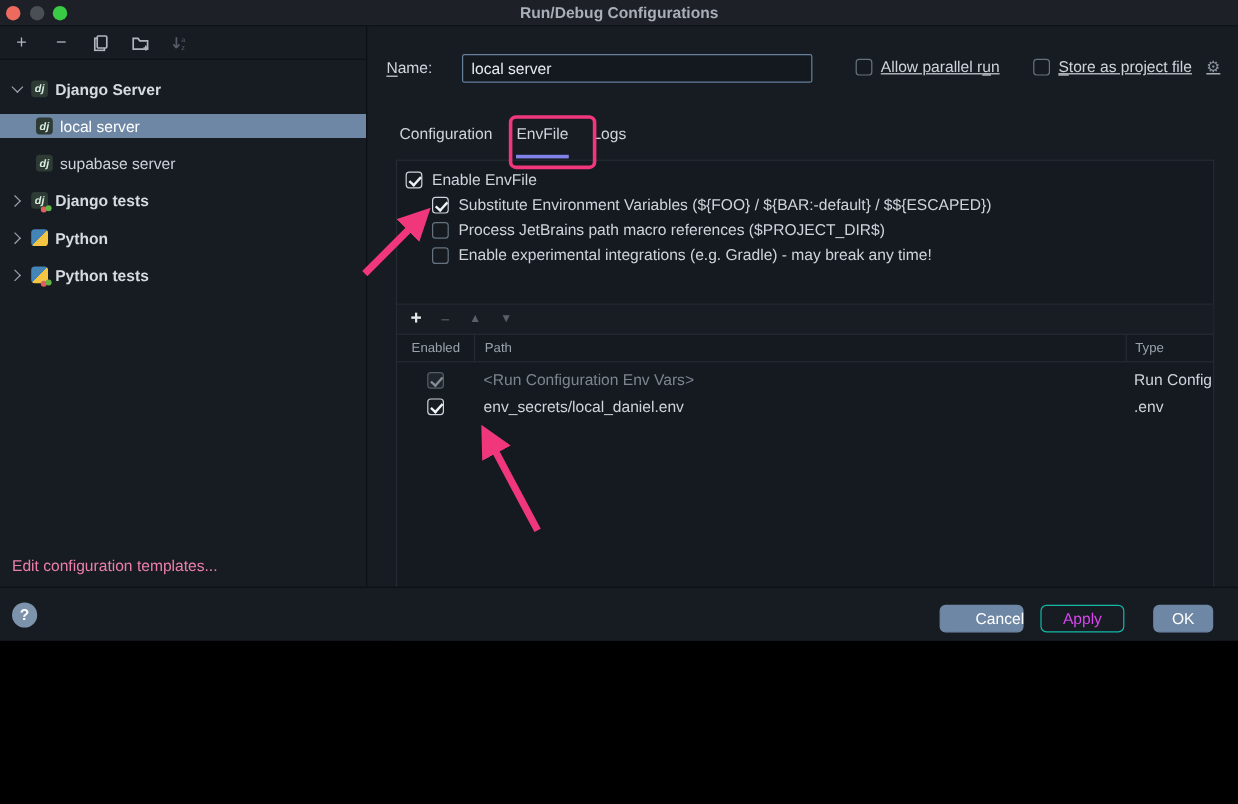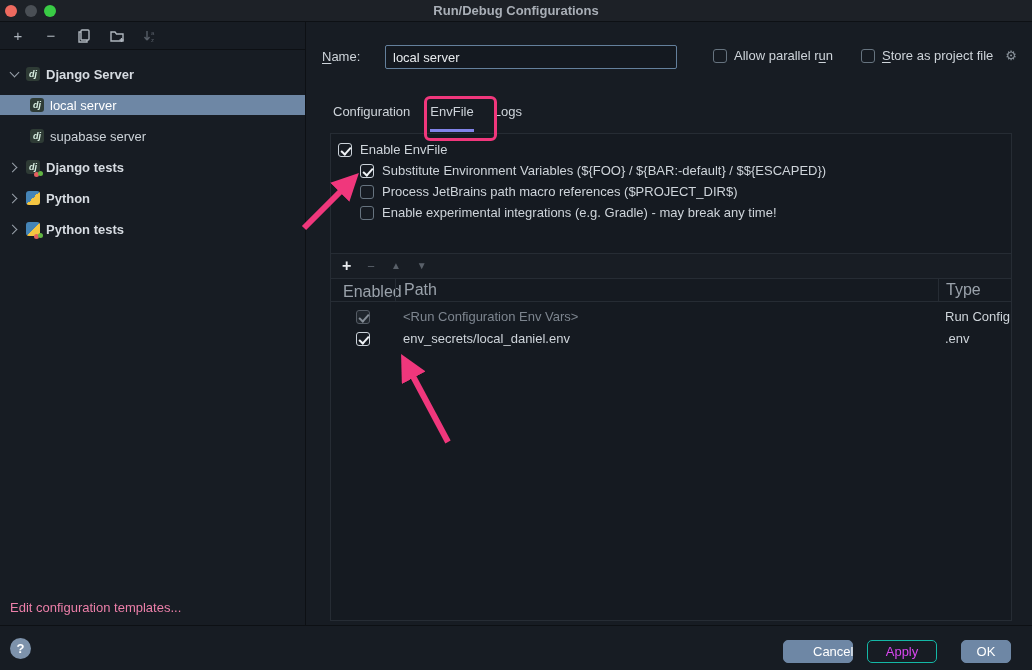--- a/index.html
+++ b/index.html
@@ -1,18 +1,18 @@
 <!DOCTYPE html>
 <html><head>
 <meta charset="utf-8">
 <style>
   * { margin:0; padding:0; box-sizing:border-box; }
   html,body { background:#000; }
   #app {
-    position:relative; width:1032px; height:670px; overflow:hidden;
+    position:relative; width:1032px; height:534px; overflow:hidden;
     background:#171c23; font-family:"Liberation Sans", sans-serif;
     font-size:13px; color:#ced4da; user-select:none;
   }
   
   .titlebar { position:absolute; top:0; left:0; width:100%; height:22px;
     background:#1d2127; border-bottom:1px solid #0d1014; }
   .tl { position:absolute; top:5px; width:12px; height:12px; border-radius:50%; }
   .tl.red { left:5px;  background:#ee6a5f; }
   .tl.gray { left:25px; background:#4a4f55; }
   .tl.green{ left:44px; background:#39cb45; }
@@ -46,21 +46,21 @@
   .tmarks::after { content:""; position:absolute; right:0; bottom:1px; width:5px; height:5px;
     border-radius:50%; background:#62b543; }
   .edit-link { position:absolute; left:10px; bottom:10px; color:#ec7fa9; cursor:pointer; }
   
   .main { position:absolute; left:307px; top:22px; right:0; bottom:45px; background:#171c23; }
   .name-row { position:absolute; left:0; top:23px; width:100%; height:24px; }
   .name-label { position:absolute; left:15px; top:4px; color:#ced4da; }
   .name-input { position:absolute; left:78px; top:0; width:292px; height:24px;
     background:#141920; border:1px solid #64809c; border-radius:2px;
     color:#e8ebee; font:13px "Liberation Sans",sans-serif; padding:0 7px; outline:none; }
-  .hdr-cb-group { position:absolute; top:3px; display:flex; align-items:center; gap:7px; }
+  .hdr-cb-group { position:absolute; top:3px; display:flex; align-items:center; gap:7px;text-decoration:underline; }
   .mn { text-decoration:underline; text-underline-offset:2px; }
   
   .cb { width:14px; height:14px; border-radius:3px; background:#161b22;
     border:1.5px solid #66737f; position:relative; flex:none; cursor:pointer; }
   .cb.checked { border-color:#ccd3da; }
   .cb.checked::after { content:""; position:absolute; left:4px; top:1px; width:4px; height:8px;
     border-right:2px solid #f0f3f6; border-bottom:2px solid #f0f3f6; transform:rotate(42deg); }
   .cb.disabled { border-color:#555c65; background:#20262d; }
   .cb.disabled::after { border-color:#858d96; }
   
@@ -74,22 +74,22 @@
   .opt { height:21px; display:flex; align-items:center; gap:8px; padding-left:7px; color:#ced4da; }
   .opt.indent { padding-left:29px; }
   
   .env-table { position:absolute; left:0; right:0; top:119px; bottom:0;
     border-top:1px solid #262c34; display:flex; flex-direction:column; }
   .tbl-toolbar { height:25px; flex:none; display:flex; align-items:center; gap:16px;
     padding-left:11px; border-bottom:1px solid #262c34; background:#181d24; }
   .tt-ico { font-size:13px; color:#596069; cursor:pointer; line-height:1; }
   .tt-ico.add { color:#e8ebee; font-size:16px; font-weight:bold; }
   .tt-ico.tri { font-size:10px; }
-  .tbl-header { height:23px; flex:none; display:flex; align-items:flex-end;
-    border-bottom:1px solid #262c34; color:#9aa2ab; font-size:16px; }
+  .tbl-header { height:23px; flex:none; display:flex; align-items:center;
+    border-bottom:1px solid #262c34; color:#9aa2ab; font-size:11px; }
   .col-enabled { width:64px; flex:none; }
   .col-path { flex:1; padding-left:8px; }
   .col-type { width:73px; flex:none; padding-left:7px; }
   .tbl-header .col-enabled { padding-left:12px; }
   .tbl-header .col-path { border-left:1px solid #262c34; height:100%; display:flex; align-items:center; }
   .tbl-header .col-type { border-left:1px solid #262c34; height:100%; display:flex; align-items:center; }
   .tbl-row { height:22px; flex:none; display:flex; align-items:flex-end; color:#ced4da; }
   .tbl-row .col-enabled { display:flex; justify-content:center; }
   .tbl-row .path-dim { color:#7d858f; }
   

